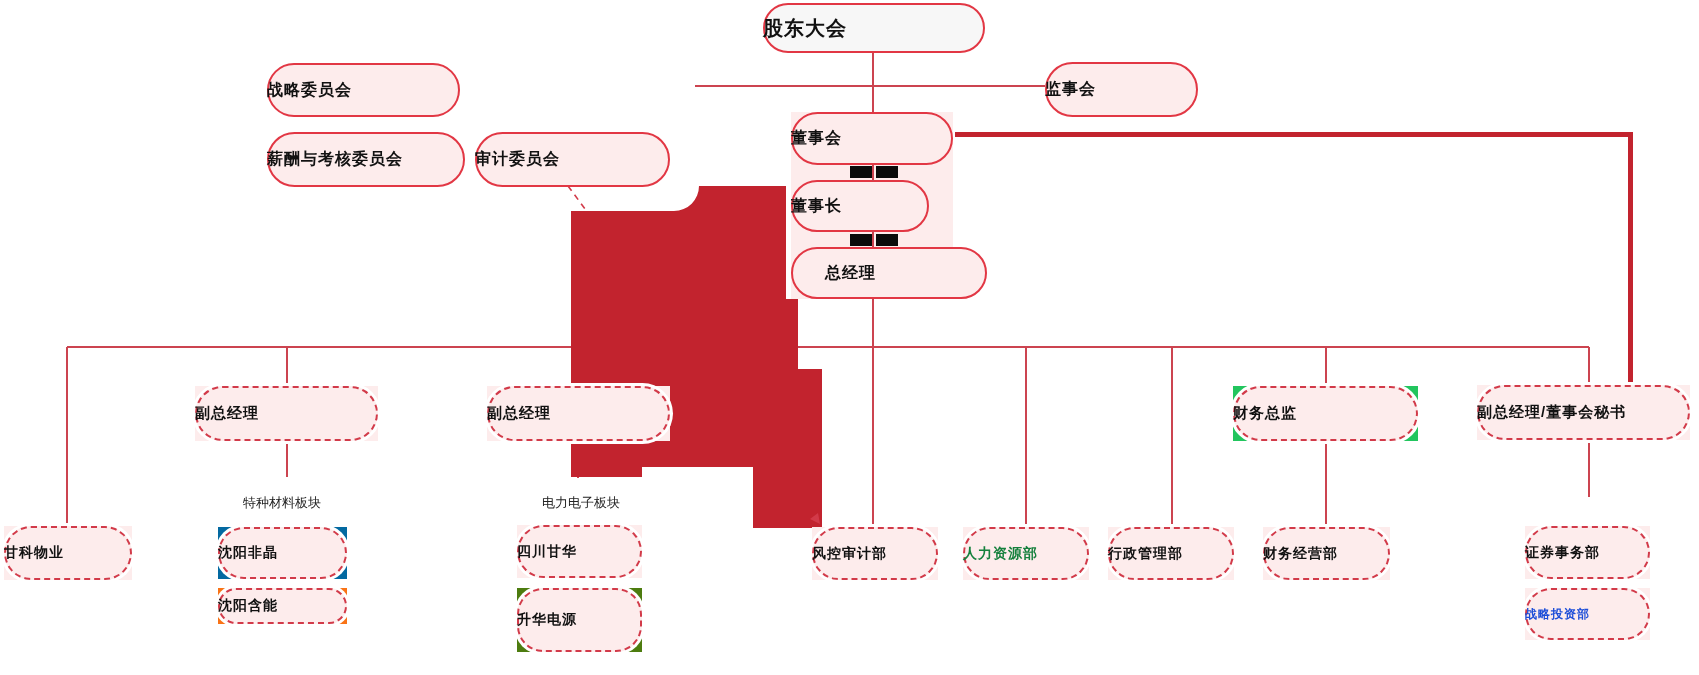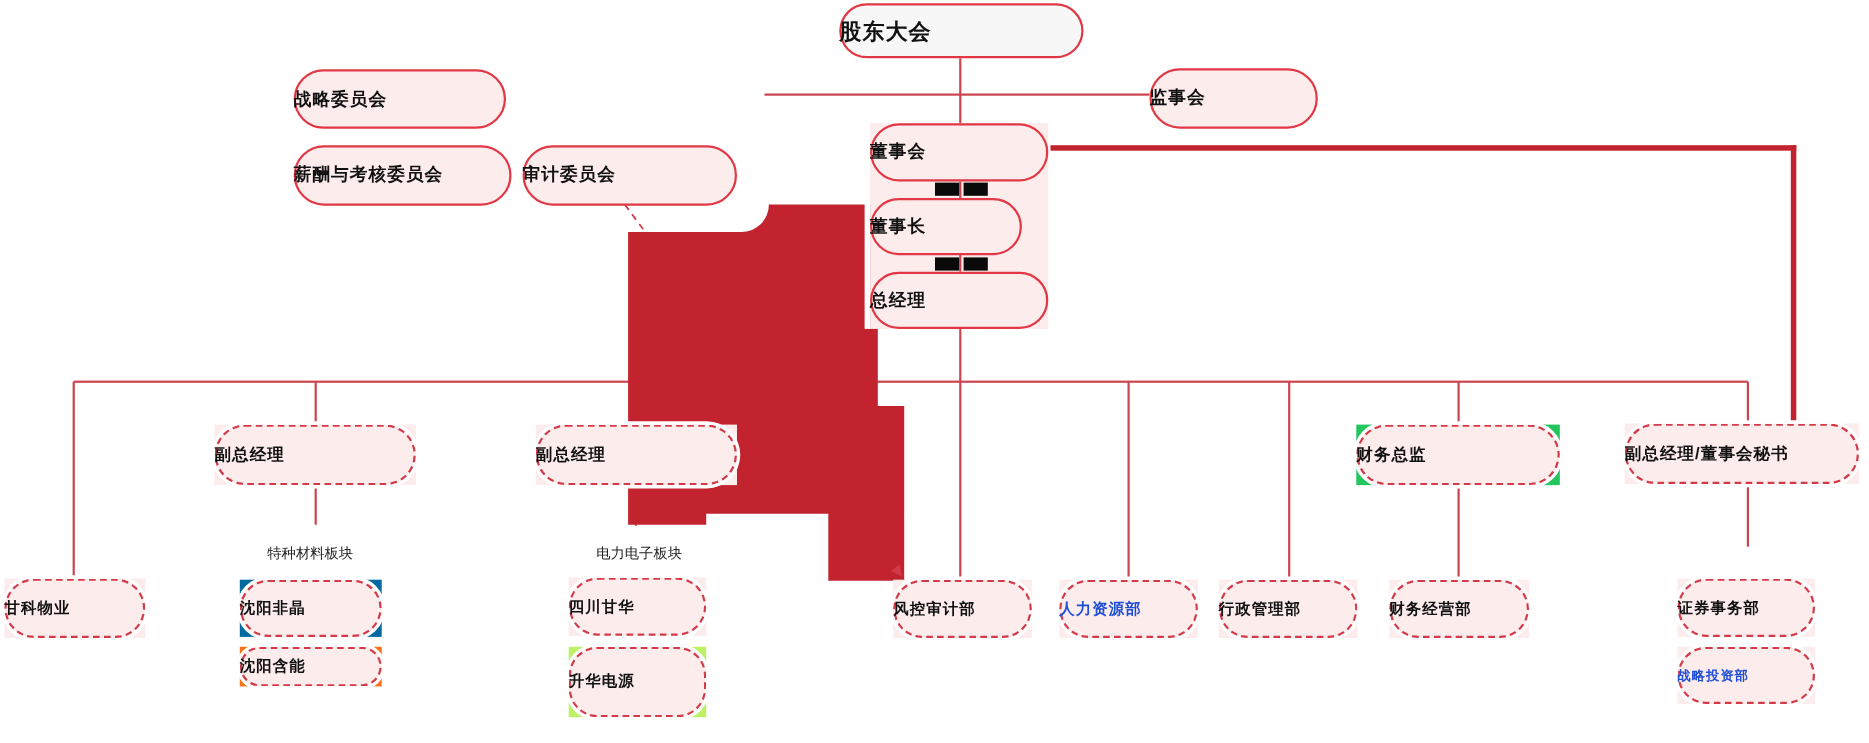--- a/index.html
+++ b/index.html
@@ -64,21 +64,21 @@
       <span class="lbl" style="font-size: 16px; color: rgb(17, 17, 17);">审计委员会</span>
     </div>
     <div class="node" style="left: 791px; top: 112px; width: 162px; height: 53px;">
       <div class="pill" style="border-radius: 26.5px; border: 2px solid rgb(226, 55, 68); background: rgb(253, 236, 236);"></div>
       <span class="lbl" style="font-size: 16px; color: rgb(17, 17, 17);">董事会</span>
     </div>
     <div class="node" style="left: 791px; top: 180px; width: 138px; height: 52px;">
       <div class="pill" style="border-radius: 26px; border: 2px solid rgb(226, 55, 68); background: rgb(253, 236, 236);"></div>
       <span class="lbl" style="font-size: 16px; color: rgb(17, 17, 17);">董事长</span>
     </div>
-    <div class="node" style="left: 791px; top: 247px; width: 162px; height: 52px;">
+    <div class="node" style="left: 791px; top: 247px; width: 162px; height: 52px; padding-left: 34px;">
       <div class="pill" style="border-radius: 26px; border: 2px solid rgb(226, 55, 68); background: rgb(253, 236, 236);"></div>
       <span class="lbl" style="font-size: 16px; color: rgb(17, 17, 17);">总经理</span>
     </div>
     <div class="node" style="left: 195px; top: 386px; width: 183px; height: 55px; background: rgb(253, 236, 236);">
       <div class="pill" style="border-radius: 27.5px; border: 2px dashed rgb(210, 58, 73); background: rgb(253, 236, 236); box-shadow: rgb(255, 255, 255) 0px 0px 0px 3px;"></div>
       <span class="lbl" style="font-size: 15px; color: rgb(17, 17, 17);">副总经理</span>
     </div>
     <div class="node" style="left: 487px; top: 386px; width: 183px; height: 55px; background: rgb(253, 236, 236);">
       <div class="pill" style="border-radius: 27.5px; border: 2px dashed rgb(210, 58, 73); background: rgb(253, 236, 236); box-shadow: rgb(255, 255, 255) 0px 0px 0px 3px;"></div>
       <span class="lbl" style="font-size: 15px; color: rgb(17, 17, 17);">副总经理</span>
@@ -102,39 +102,39 @@
     <div class="node" style="left: 517px; top: 525px; width: 125px; height: 53px; background: rgb(253, 236, 236);">
       <div class="pill" style="border-radius: 26.5px; border: 2px dashed rgb(210, 58, 73); background: rgb(253, 236, 236); box-shadow: rgb(255, 255, 255) 0px 0px 0px 3px;"></div>
       <span class="lbl" style="font-size: 14px; color: rgb(17, 17, 17);">四川甘华</span>
     </div>
     <div class="node" style="left: 812px; top: 527px; width: 126px; height: 53px; background: rgb(253, 236, 236);">
       <div class="pill" style="border-radius: 26.5px; border: 2px dashed rgb(210, 58, 73); background: rgb(253, 236, 236); box-shadow: rgb(255, 255, 255) 0px 0px 0px 3px;"></div>
       <span class="lbl" style="font-size: 14px; color: rgb(17, 17, 17);">风控审计部</span>
     </div>
     <div class="node" style="left: 963px; top: 527px; width: 126px; height: 53px; background: rgb(253, 236, 236);">
       <div class="pill" style="border-radius: 26.5px; border: 2px dashed rgb(210, 58, 73); background: rgb(253, 236, 236); box-shadow: rgb(255, 255, 255) 0px 0px 0px 3px;"></div>
-      <span class="lbl" style="font-size: 14px; color: #1d4ed8;">人力资源部</span>
+      <span class="lbl" style="font-size: 14px; color: #15803d;">人力资源部</span>
     </div>
     <div class="node" style="left: 1108px; top: 527px; width: 126px; height: 53px; background: rgb(253, 236, 236);">
       <div class="pill" style="border-radius: 26.5px; border: 2px dashed rgb(210, 58, 73); background: rgb(253, 236, 236); box-shadow: rgb(255, 255, 255) 0px 0px 0px 3px;"></div>
       <span class="lbl" style="font-size: 14px; color: rgb(17, 17, 17);">行政管理部</span>
     </div>
     <div class="node" style="left: 1525px; top: 526px; width: 125px; height: 53px; background: rgb(253, 236, 236);">
       <div class="pill" style="border-radius: 26.5px; border: 2px dashed rgb(210, 58, 73); background: rgb(253, 236, 236); box-shadow: rgb(255, 255, 255) 0px 0px 0px 3px;"></div>
       <span class="lbl" style="font-size: 14px; color: rgb(17, 17, 17);">证券事务部</span>
     </div>
     <div class="node" style="left: 1263px; top: 527px; width: 127px; height: 53px; background: rgb(253, 236, 236);">
       <div class="pill" style="border-radius: 26.5px; border: 2px dashed rgb(210, 58, 73); background: rgb(253, 236, 236); box-shadow: rgb(255, 255, 255) 0px 0px 0px 3px;"></div>
       <span class="lbl" style="font-size: 14px; color: rgb(17, 17, 17);">财务经营部</span>
     </div>
     <div class="node" style="left: 218px; top: 588px; width: 129px; height: 36px; background: #f97316;">
       <div class="pill" style="border-radius: 26px; border: 2px dashed rgb(210, 58, 73); background: rgb(253, 236, 236); box-shadow: rgb(255, 255, 255) 0px 0px 0px 3px;"></div>
       <span class="lbl" style="font-size: 14px; color: rgb(17, 17, 17);">沈阳含能</span>
     </div>
-    <div class="node" style="left: 517px; top: 588px; width: 125px; height: 64px; background: #bef264;">
+    <div class="node" style="left: 517px; top: 588px; width: 125px; height: 64px; background: #4d7c0f;">
       <div class="pill" style="border-radius: 26px; border: 2px dashed rgb(210, 58, 73); background: rgb(253, 236, 236); box-shadow: rgb(255, 255, 255) 0px 0px 0px 3px;"></div>
       <span class="lbl" style="font-size: 14px; color: rgb(17, 17, 17);">升华电源</span>
     </div>
     <div class="node" style="left: 1525px; top: 588px; width: 125px; height: 52px; background: rgb(253, 236, 236);">
       <div class="pill" style="border-radius: 26px; border: 2px dashed rgb(210, 58, 73); background: rgb(253, 236, 236); box-shadow: rgb(255, 255, 255) 0px 0px 0px 3px;"></div>
       <span class="lbl" style="font-size: 12px; color: #1d4ed8;">战略投资部</span>
     </div>
     <div class="seclabel" style="left: 236px; top: 494px; width: 92px; font-size: 13px;">特种材料板块</div>
     <div class="seclabel" style="left: 535px; top: 494px; width: 92px; font-size: 13px;">电力电子板块</div>
     <div class="gapseg" style="left: 872.25px; top: 165px; width: 1.5px; height: 16px; background: rgb(204, 68, 80);"></div>

